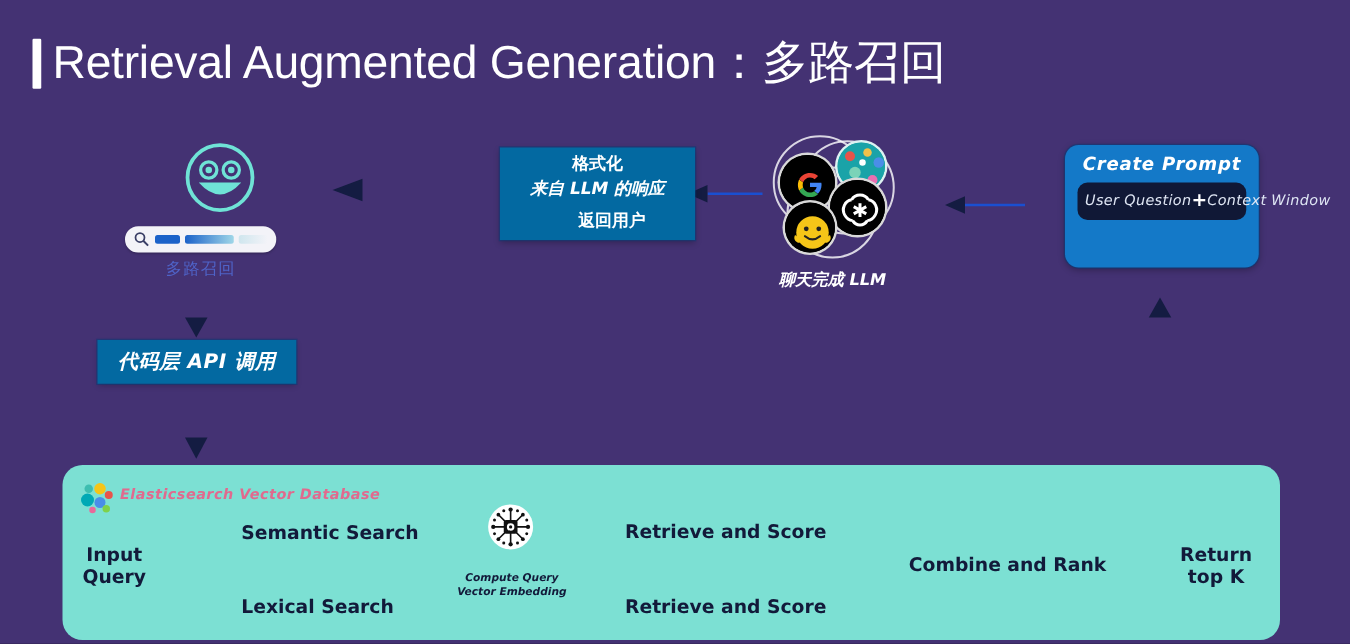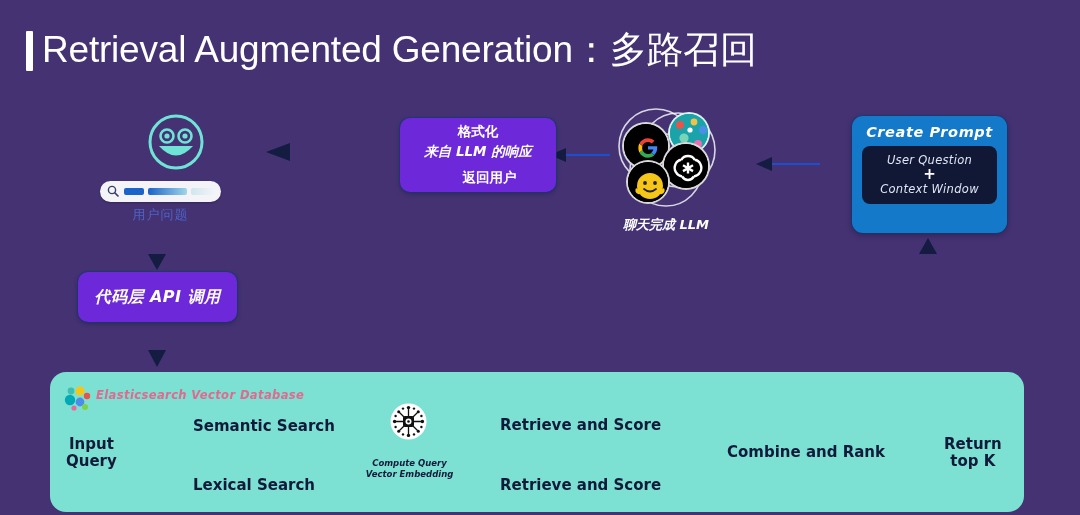--- a/index.html
+++ b/index.html
@@ -58,66 +58,66 @@
     left: 100px; top: 206px; width: 121px;
     text-align: center;
     font-family: "DejaVu Sans", sans-serif;
     font-size: 13px;
     color: #4f63c8;
     letter-spacing: 1px;
   }
 
   
   .blue-box {
-    background: #6d28d9;
-    border-radius: 10px;
+    background: #0369a1;
+    border-radius: 0;
     color: #ffffff;
     display: flex; flex-direction: column;
     align-items: center; justify-content: center;
     text-align: center;
     box-shadow: 0 0 0 1px rgba(10,60,120,.55), 0 2px 5px rgba(0,0,0,.25);
   }
   #api-call-box {
-    left: 78px; top: 272px; width: 159px; height: 50px;
+    left: 78px; top: 272px; width: 159px; height: 35px;
     font-family: "DejaVu Sans", sans-serif;
     font-size: 16px; font-style: italic; font-weight: 600;
     letter-spacing: .5px;
   }
   #format-box {
     left: 400px; top: 118px; width: 156px; height: 74px;
     font-family: "DejaVu Sans", sans-serif;
     font-size: 13.5px; font-weight: 700;
     line-height: 1.45;
     padding: 4px 6px;
   }
   #format-box .ln { white-space: nowrap; }
   #format-box .ln2 { font-style: italic; }
   #format-box .ln3 { margin-top: 7px; margin-left: 23px; }
 
   
   #create-prompt-box {
-    left: 852px; top: 116px; width: 155px; height: 117px;
+    left: 852px; top: 116px; width: 155px; height: 98px;
     background: #1479c8;
     border-radius: 11px;
     box-shadow: 0 0 0 1px rgba(10,60,120,.55), 0 2px 6px rgba(0,0,0,.3);
     padding: 8px 10px;
   }
   #create-prompt-title {
     color: #ffffff;
     text-align: center;
     font-family: "DejaVu Sans", sans-serif;
     font-size: 14.5px; font-weight: 700; font-style: italic;
     letter-spacing: .6px;
     margin-bottom: 6px;
   }
   #prompt-inner {
     background: #101836;
     border-radius: 8px;
     padding: 7px 6px 8px;
-    display: flex; flex-direction: column; align-items: center;
+    display: flex; align-items: center;
   }
   .prompt-line {
     color: #dfe6f4;
     font-family: "DejaVu Sans", sans-serif;
     font-size: 11.5px; font-style: italic;
     letter-spacing: .3px; white-space: nowrap;
   }
   #prompt-plus {
     color: #ffffff; font-size: 15px; font-weight: 700;
     line-height: .85; margin: 1px 0 1px;
@@ -266,21 +266,21 @@
 
   <div class="abs" id="user-input-pill">
     <svg width="13" height="13" viewBox="0 0 13 13">
       <circle cx="5" cy="5" r="3.6" fill="none" stroke="#3a3f66" stroke-width="1.4"></circle>
       <line x1="7.6" y1="7.6" x2="11.5" y2="11.5" stroke="#3a3f66" stroke-width="1.6"></line>
     </svg>
     <div class="pill-bar" style="width:22px;background:#1b62c9;"></div>
     <div class="pill-bar" style="width:44px;background:linear-gradient(90deg,#1b62c9,#9fd6e8);"></div>
     <div class="pill-bar" style="width:26px;background:linear-gradient(90deg,#cfe6ee,#f3f3f8);"></div>
   </div>
-  <div class="abs" id="user-question-label">用户问题</div>
+  <div class="abs" id="user-question-label">多路召回</div>
 
   <div class="abs blue-box" id="api-call-box">代码层 API 调用</div>
 
   <div class="abs blue-box" id="format-box">
     <div class="ln">格式化</div>
     <div class="ln ln2">来自 LLM 的响应</div>
     <div class="ln ln3">返回用户</div>
   </div>
 
   <div class="abs" id="llm-cluster">

